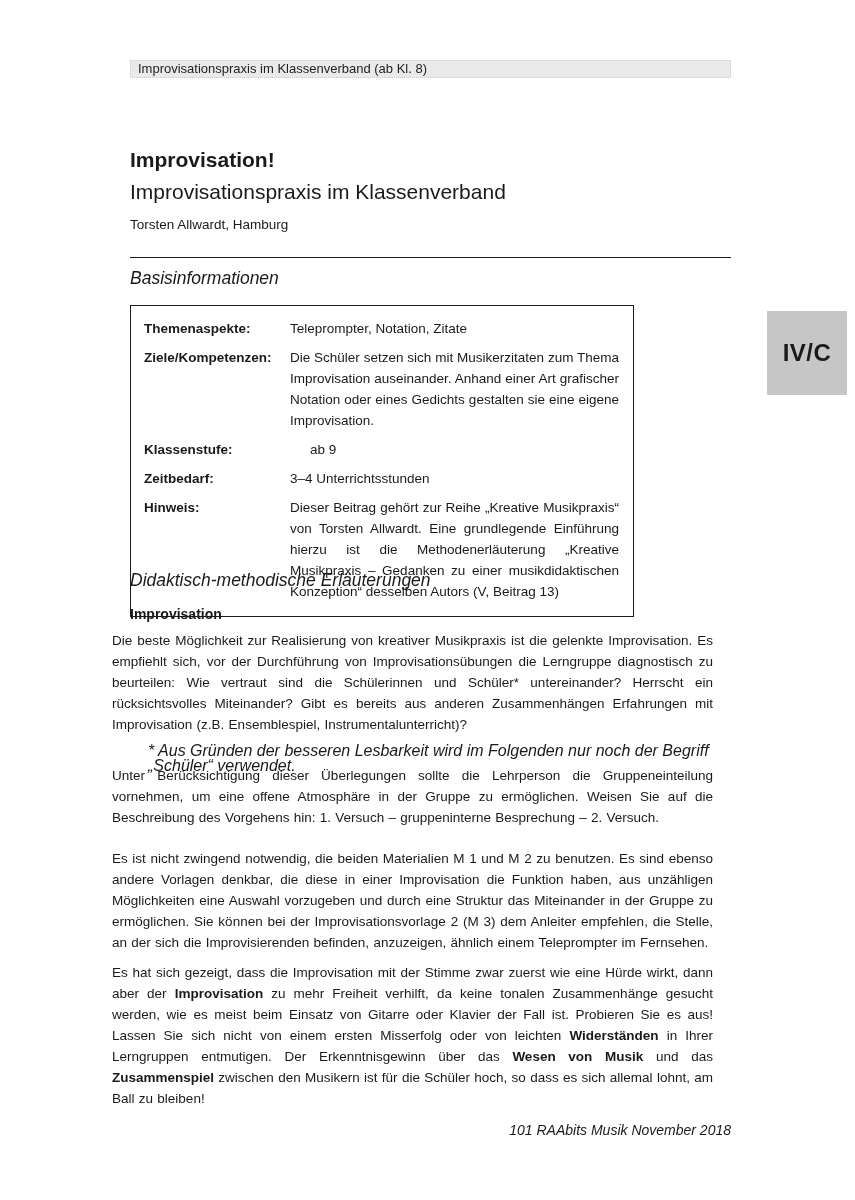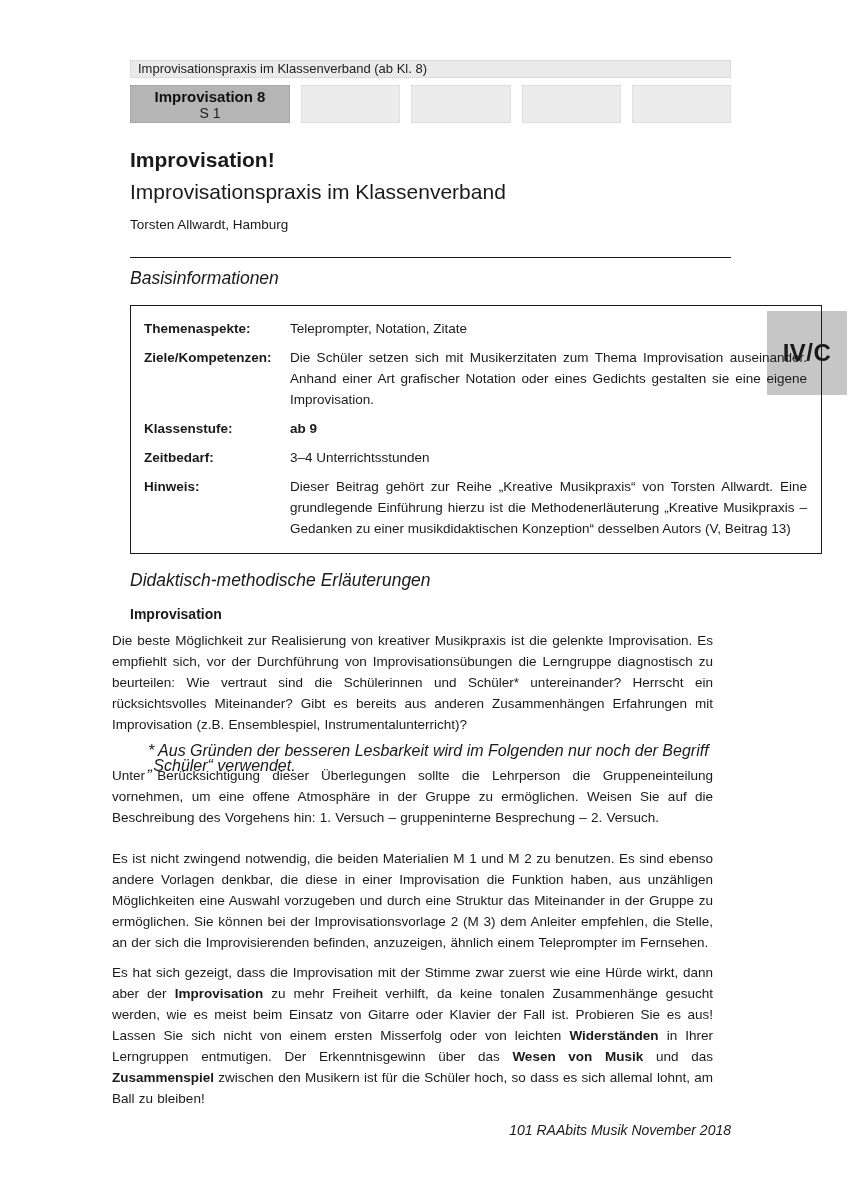--- a/index.html
+++ b/index.html
@@ -46,30 +46,30 @@
     position:absolute;left:130px;top:257px;width:601px;height:0;
     border-top:1px solid #1a1a1a;
   }
   .section-heading{
     position:absolute;left:130px;width:601px;
     font-size:17.5px;font-style:italic;line-height:21px;
   }
   .h-basis{top:268px;}
   .h-didaktik{top:570px;}
   .infobox{
-    position:absolute;left:130px;top:305px;width:692px;box-sizing:border-box;
+    position:absolute;left:130px;top:305px;width:504px;box-sizing:border-box;
     border:1.5px solid #1a1a1a;
     padding:12px 14px 14px 13px;
     display:grid;grid-template-columns:138px 1fr;
     column-gap:6px;row-gap:7px;
     font-size:13.5px;line-height:21px;gap:8px;
   }
   .infobox .label{font-weight:bold;}
   .infobox .value{text-align:justify;}
-  .infobox .value.bold{font-weight:bold;}
+  .infobox .value.bold{font-weight:normal;margin-left:20px;}
   .sub-heading{
     position:absolute;left:130px;top:605px;width:601px;
     font-size:14px;font-weight:bold;line-height:18px;
   }
   .para{
     position:absolute;left:112px;width:601px;
     font-size:13.5px;line-height:21px;text-align:justify;
     word-spacing:0.04em;
   }
   .p1{top:630px;}
@@ -92,30 +92,20 @@
 </style>
 </head>
 <body>
 
 <div class="page">
 
   <div class="series-bar">
     <span>Improvisationspraxis im Klassenverband (ab Kl. 8)</span>
   </div>
 
-  <div class="tab-row">
-    <div class="tab-active">
-      <div class="tab-title">Improvisation 8</div>
-      <div class="tab-sub">S 1</div>
-    </div>
-    <div class="tab-empty"></div>
-    <div class="tab-empty"></div>
-    <div class="tab-empty"></div>
-    <div class="tab-empty"></div>
-  </div>
 
   <div class="side-tab">
     <span>IV/C</span>
   </div>
 
   <div class="title">Improvisation!</div>
   <div class="subtitle">Improvisationspraxis im Klassenverband</div>
   <div class="author">Torsten Allwardt, Hamburg</div>
 
   <div class="rule"></div>

